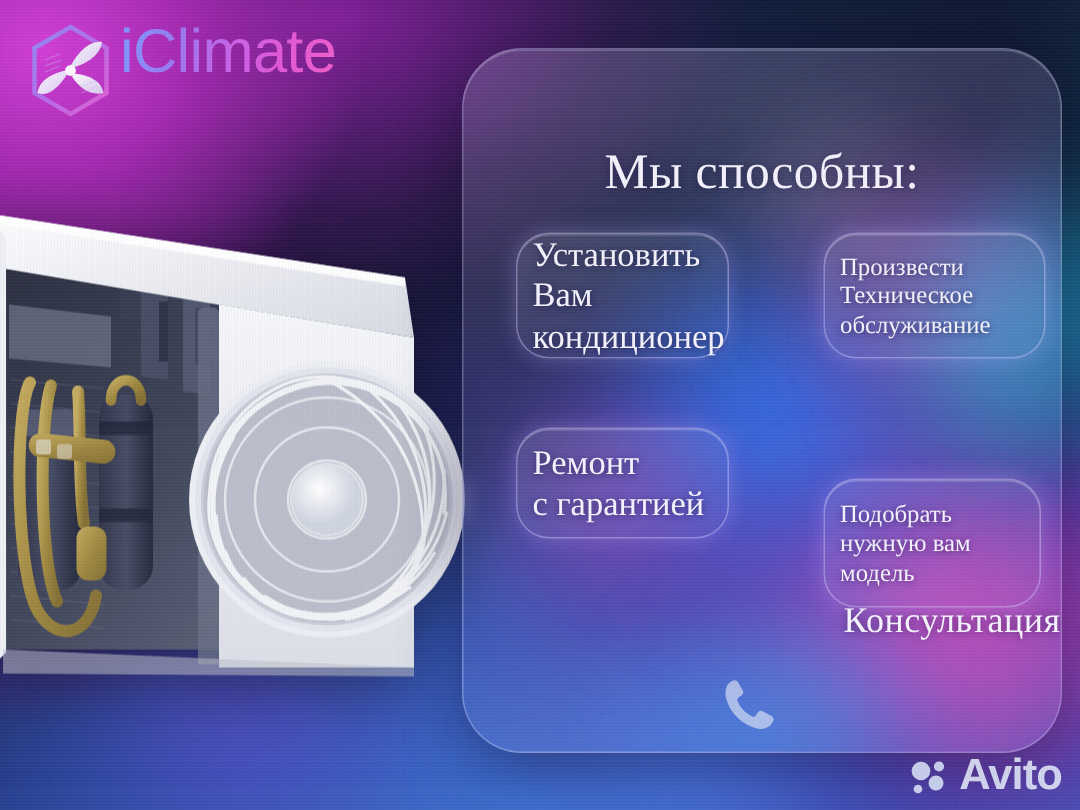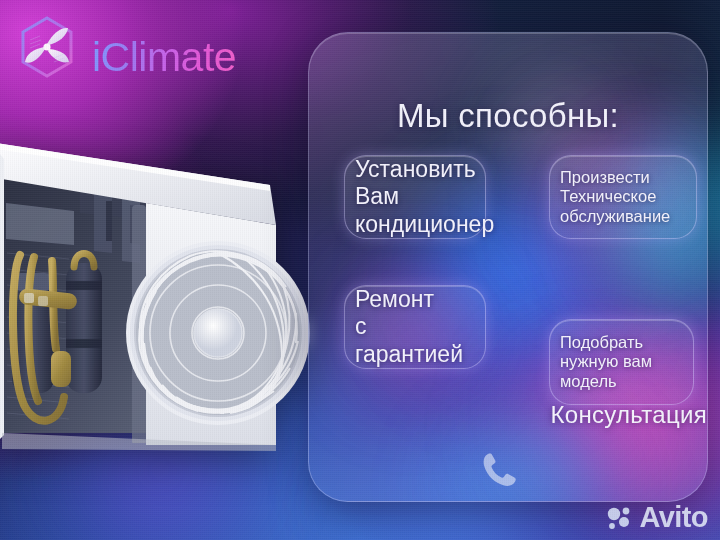--- a/index.html
+++ b/index.html
@@ -47,22 +47,22 @@
   .blob-blue2 { left: 300px; top: 430px; width: 330px; height: 170px;
                 background: radial-gradient(circle at 50% 40%, rgba(70,130,235,0.72), rgba(55,95,200,0.2) 65%, transparent 80%); }
   .blob-violet{ left: 20px;  top: 370px; width: 280px; height: 200px;
                 background: radial-gradient(circle at 50% 50%, rgba(110,60,200,0.45), rgba(70,40,150,0.1) 65%, transparent 80%); }
 
   
   .logo {
     position: absolute;
     left: 16px; top: 14px;
     display: flex;
-    align-items: flex-end;
-    gap: 14px;
+    align-items: flex-start;
+    gap: 2px;
     z-index: 40;
   }
   .logo-mark { width: 62px; height: 68px; display: block; }
   .logo-text {
     font-size: 41px;
     font-weight: 400;
     letter-spacing: -0.5px;
     line-height: 1;
     background: linear-gradient(100deg, #7d9bff 0%, #9a7af0 26%, #c862e8 52%, #e258d6 74%, #f05fc8 100%);
     -webkit-background-clip: text;
@@ -114,20 +114,21 @@
   .cg-cyan2  { left: 120px; top: 385px; width: 210px; height: 150px;
                background: radial-gradient(circle at 50% 35%, rgba(60,165,240,0.62), rgba(45,110,215,0.18) 58%, transparent 78%); }
   .cg-white  { left: 170px; top: 30px;  width: 140px; height: 130px;
                background: radial-gradient(circle at 50% 50%, rgba(235,230,255,0.30), transparent 72%); }
 
   .card-inner {
     position: absolute;
     inset: 0;
     z-index: 5;
     padding: 16px;
+    font-family: Liberation Serif, serif;
   }
 
   .card-title {
     position: absolute;
     left: 0; right: 0; top: 64px;
     text-align: center;
     font-size: 33px;
     font-weight: 300;
     color: #f2f1fb;
     letter-spacing: 0.3px;
@@ -148,21 +149,21 @@
   .chip-text {
     font-size: 23px;
     font-weight: 400;
     line-height: 1.18;
     color: #f3f2fc;
     white-space: pre-line;
     text-shadow: 0 1px 5px rgba(20,10,50,0.55);
   }
   .chip-a { left: 35px;  top: 122px; width: 142px; height: 84px; }
   .chip-b { left: 240px; top: 122px; width: 148px; height: 84px; }
-  .chip-c { left: 35px;  top: 252px; width: 142px; height: 84px; }
+  .chip-c { left: 35px;  top: 252px; width: 142px; height: 74px; }
   .chip-d { left: 240px; top: 250px; width: 145px; height: 86px; margin-top: 36px; }
   .chip-b .chip-text,
   .chip-d .chip-text { font-size: 16.5px; }
 
   .card-cta {
     position: absolute;
     left: 0; right: 0; top: 368px;
     text-align: right;
     font-size: 24px;
     font-weight: 300;

